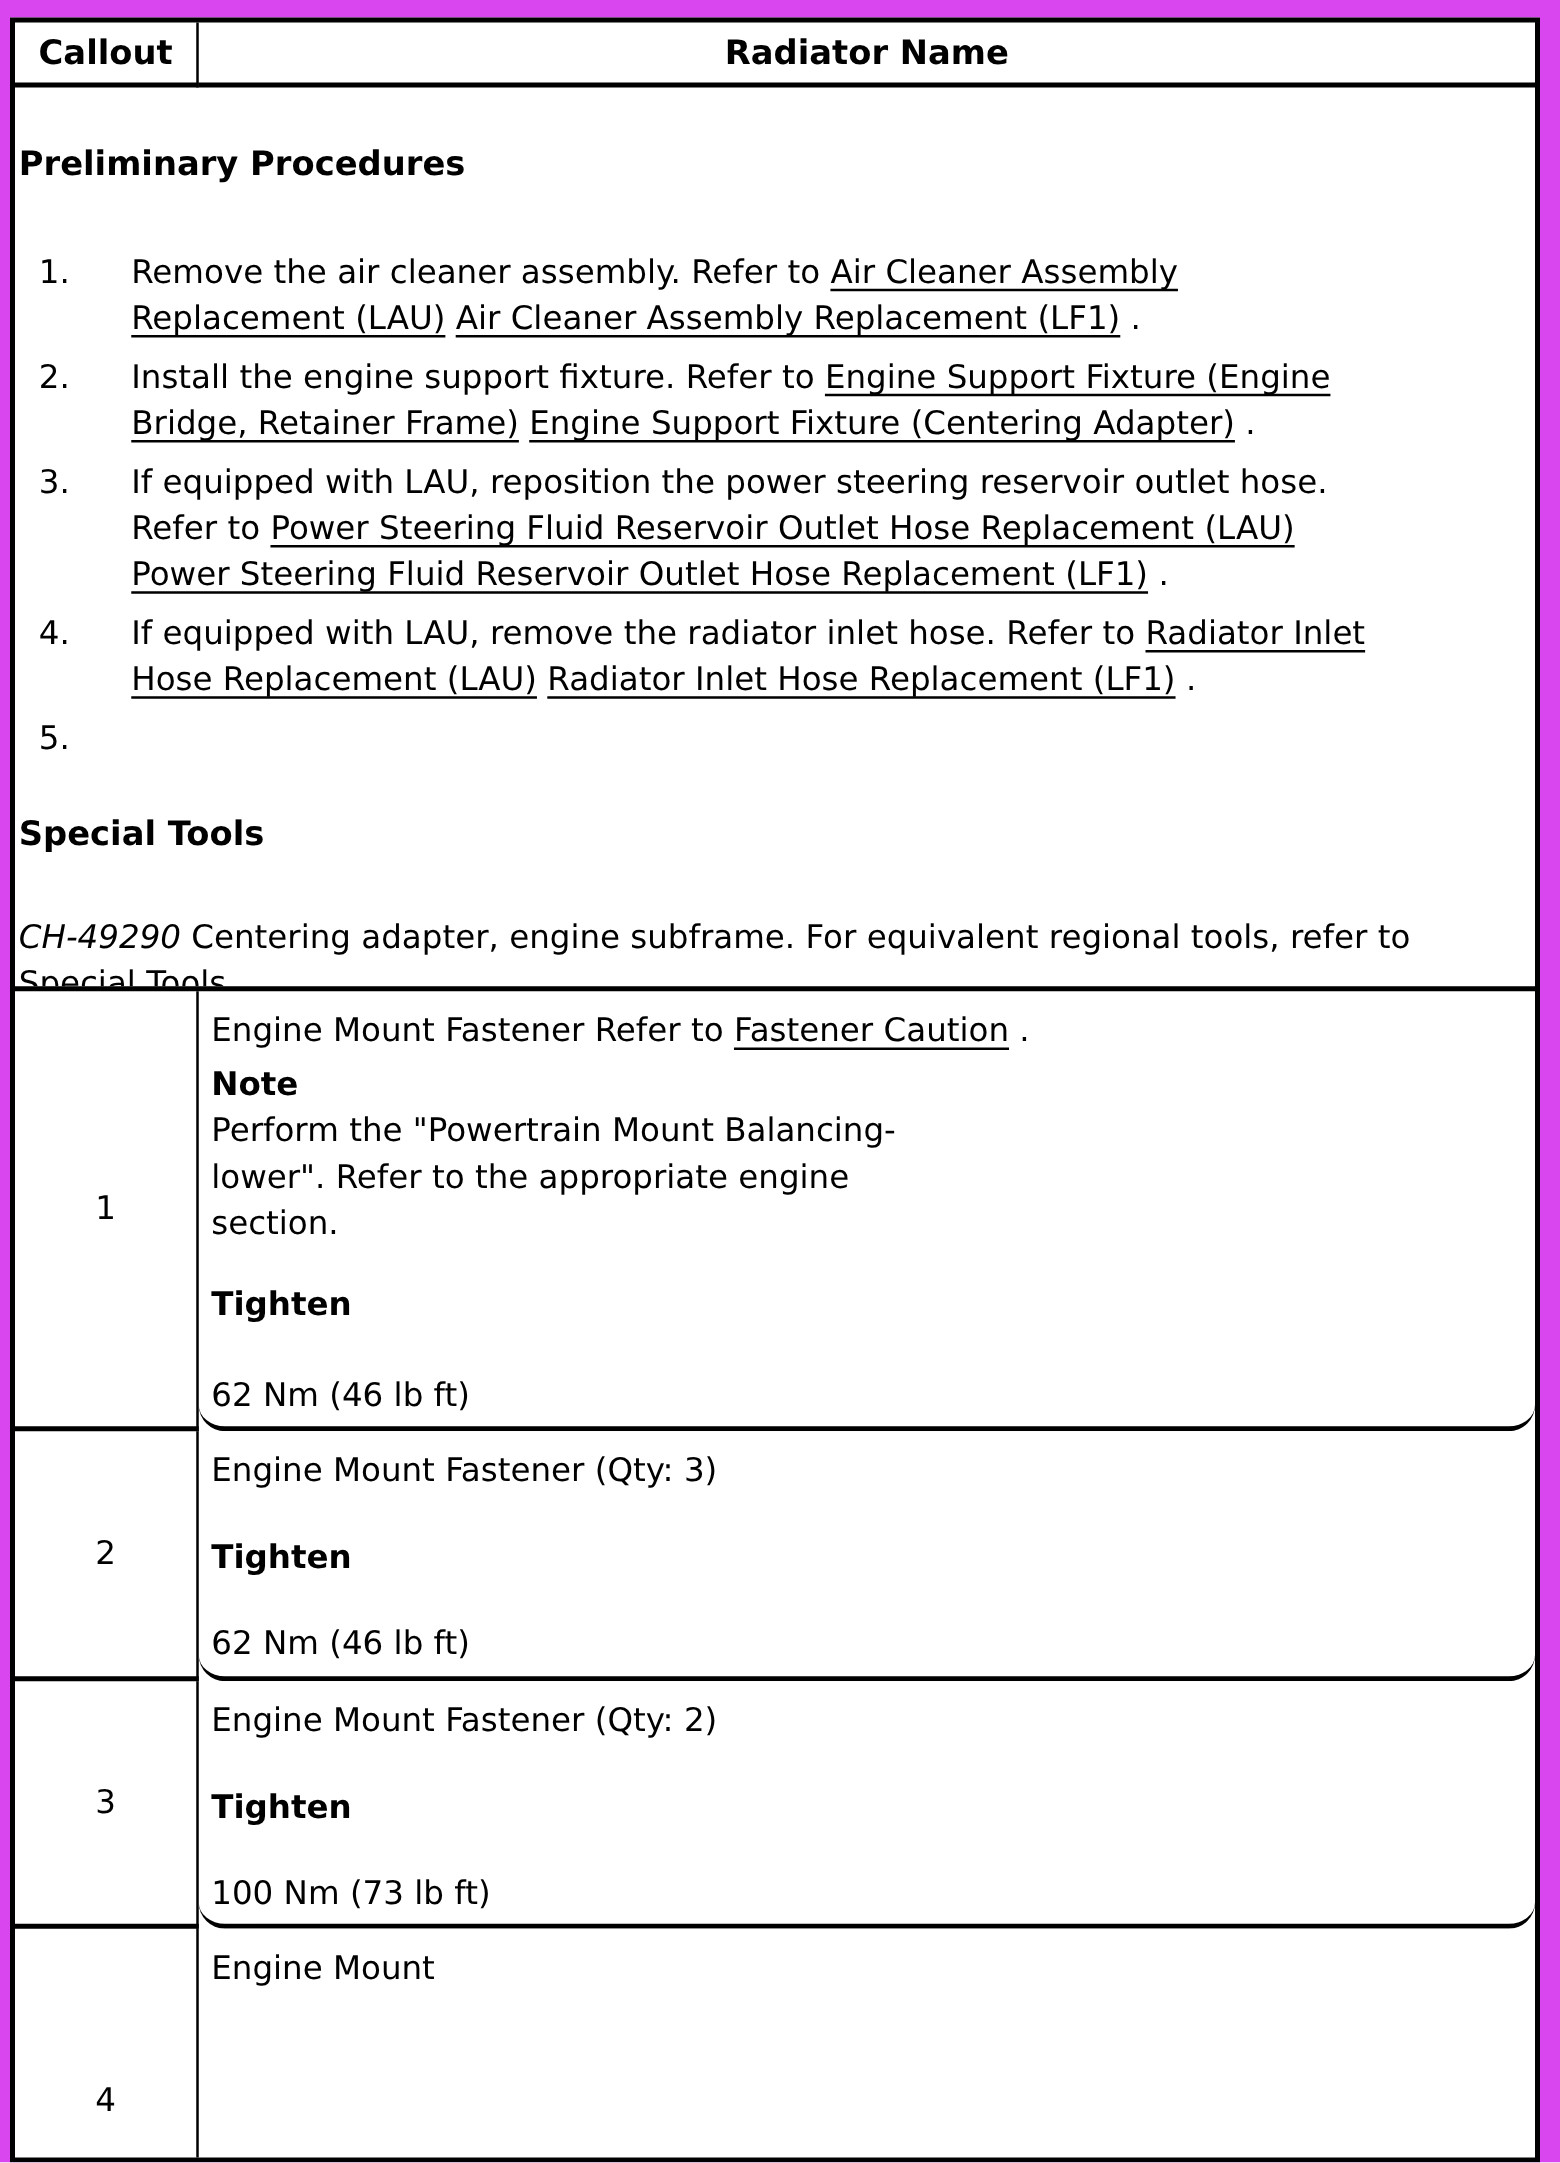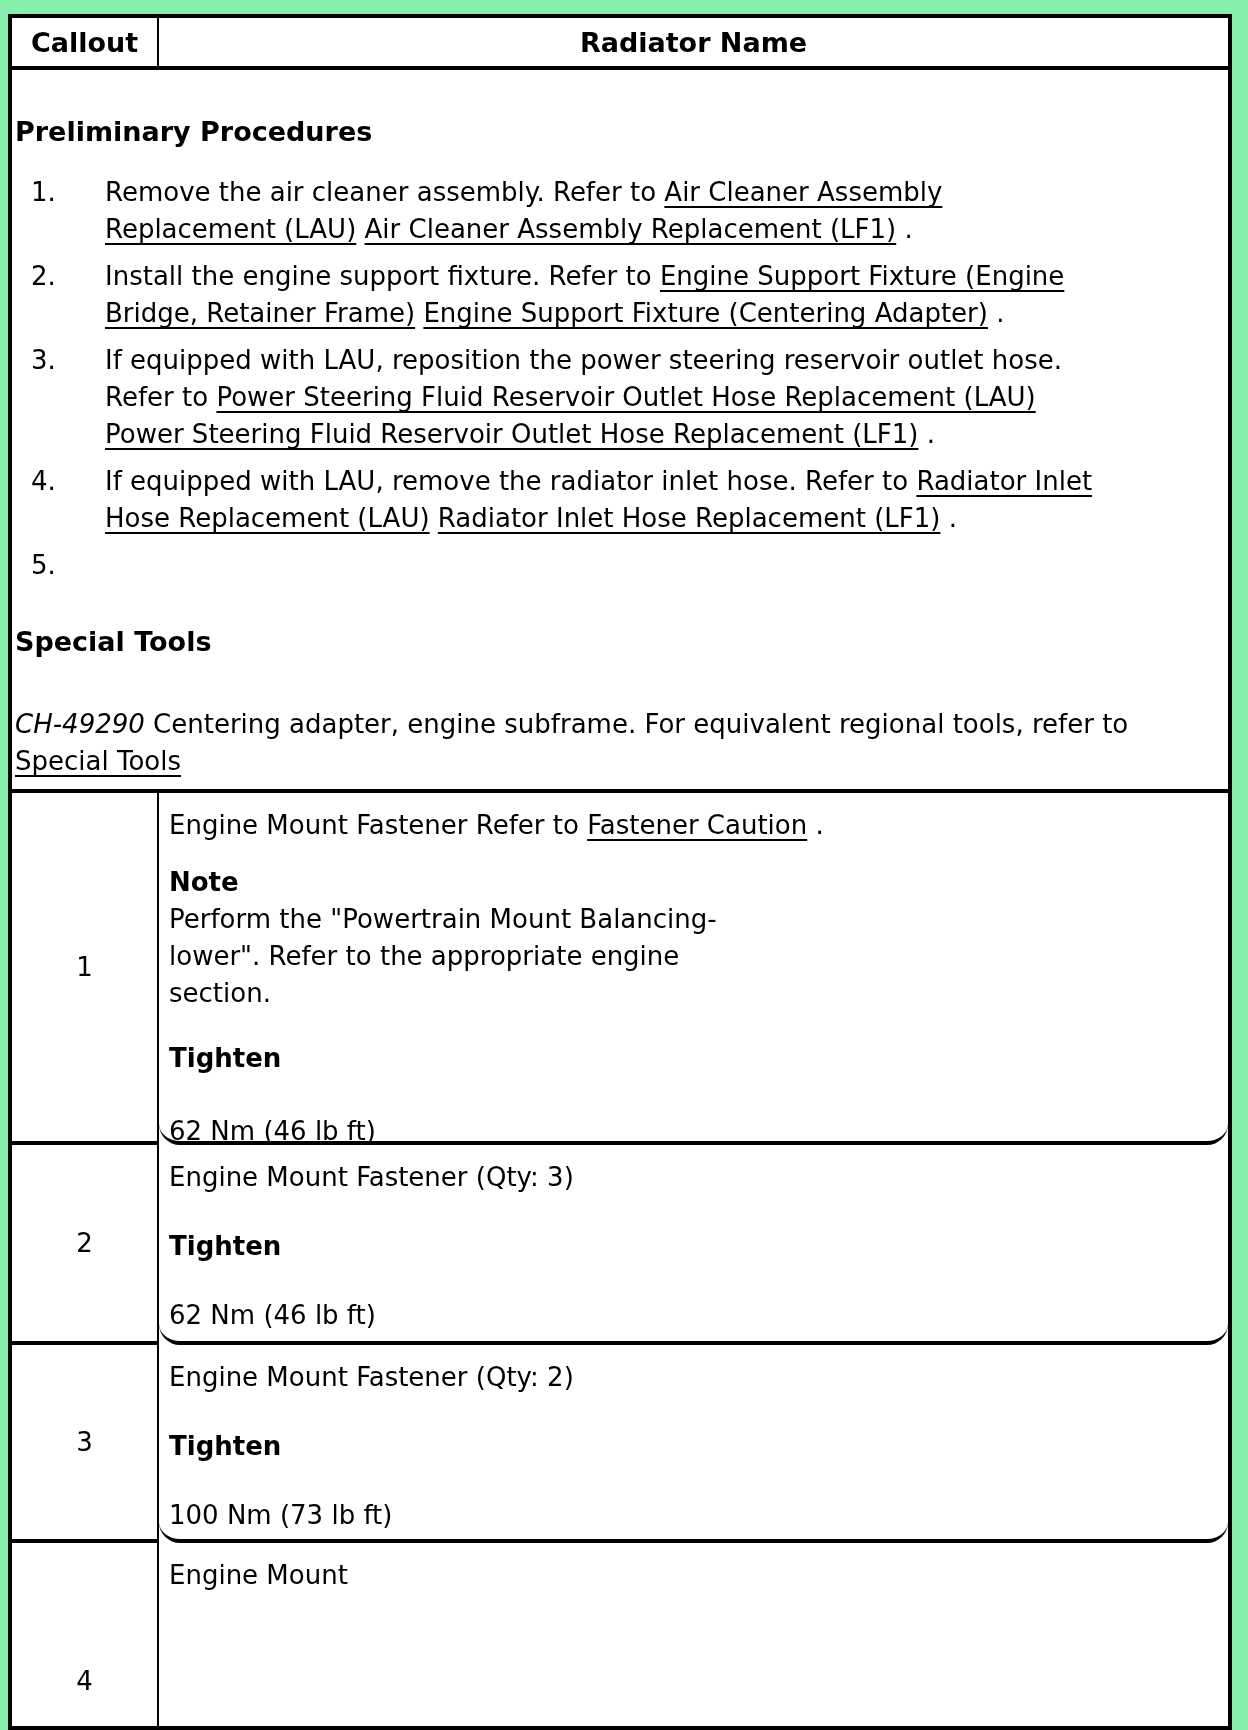--- a/index.html
+++ b/index.html
@@ -1,18 +1,18 @@
 <!DOCTYPE html>
 <html><head>
 <meta charset="utf-8">
 <style>
   html,body { margin:0; padding:0; background:#ffffff; }
   .page {
     position:relative; width:1248px; height:1730px;
-    background:#86efac; overflow:hidden;
+    background:#d946ef; overflow:hidden;
     font-family:"DejaVu Sans", "Liberation Sans", sans-serif;
     color:#000;
   }
   .doc-table {
     position:absolute; left:8px; top:14px; width:1224px; height:1716px;
     box-sizing:border-box; border:4px solid #000; background:#fff;
     display:grid;
     grid-template-columns:147px 1fr;
     grid-template-rows:52px 723px 352px 200px 198px auto;
   }
@@ -23,21 +23,21 @@
     display:flex; align-items:center; justify-content:center;
     font-weight:bold; font-size:27px;
   }
   .prelim-cell {
     grid-column:1 / 3;
     padding:44px 6px 0 3px;
     font-size:26px; line-height:37px;
     overflow:hidden;
   }
   .section-title { font-size:27px; font-weight:bold; line-height:36px; }
-  .prelim-title { margin-bottom:24px; }
+  .prelim-title { margin-bottom:50px; }
   .oli { display:flex; margin-bottom:10px; }
   .oli .num { flex:none; width:90px; padding-left:16px; box-sizing:border-box; }
   .oli .txt { max-width:1010px; }
   .tools-title { margin-top:40px; }
   .tools-para { margin-top:46px; max-width:1210px; }
   .it { font-style:italic; }
   .lnk {
     color:#000; text-decoration:underline;
     text-decoration-thickness:2px; text-underline-offset:5px;
     cursor:pointer;
@@ -47,21 +47,21 @@
     font-size:26px;
   }
   .callout-bottom { align-items:flex-end; padding-bottom:30px; }
   .content-cell {
     padding:14px 8px 0 10px;
     font-size:26px; line-height:37px;
     overflow:hidden;
     border-radius:21px;
   }
   .bold-label { font-weight:bold; }
-  .note-label { margin-top:20px; }
+  .note-label { margin-top:6px; }
   .note-text { max-width:590px; }
   .gap-28 { margin-top:28px; }
   .gap-32 { margin-top:32px; }
   .gap-36 { margin-top:36px; }
 </style>
 </head>
 <body>
 
 <div class="page">
   <div class="doc-table">

